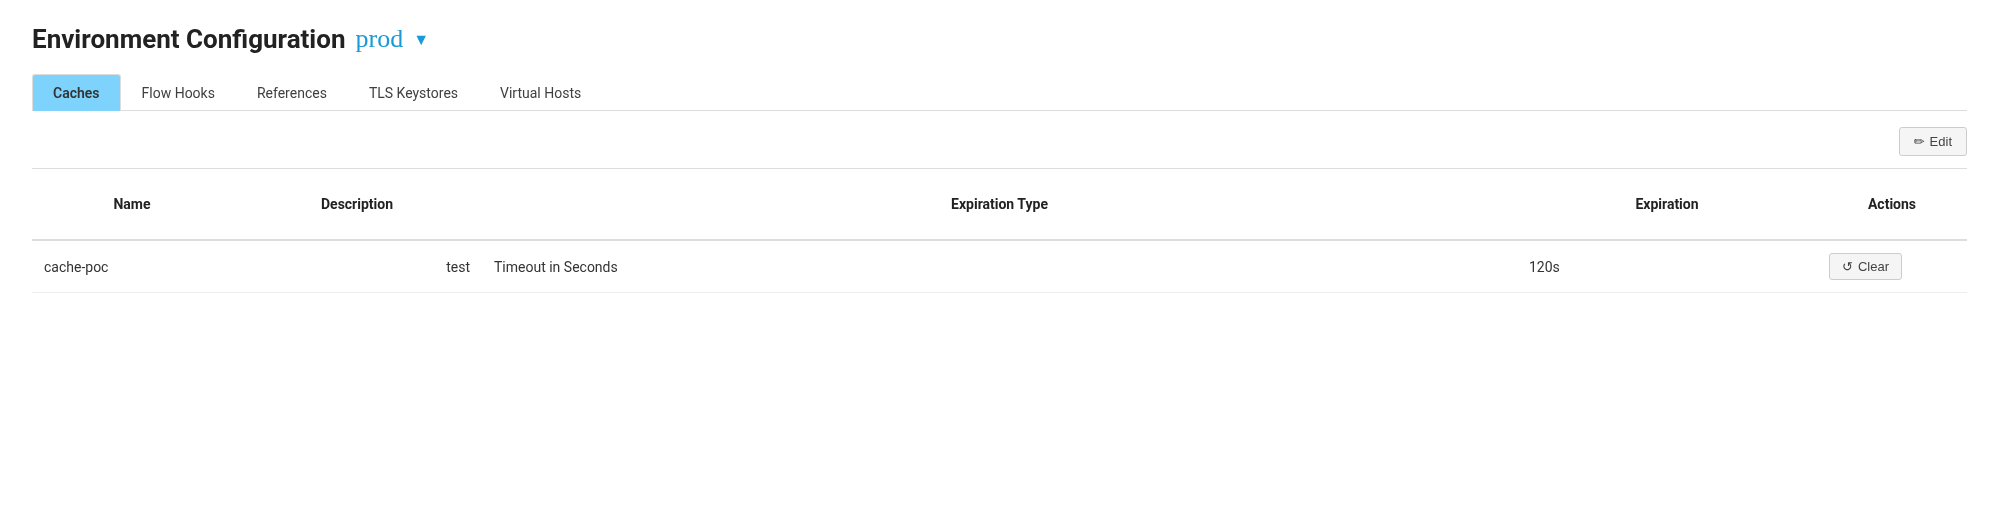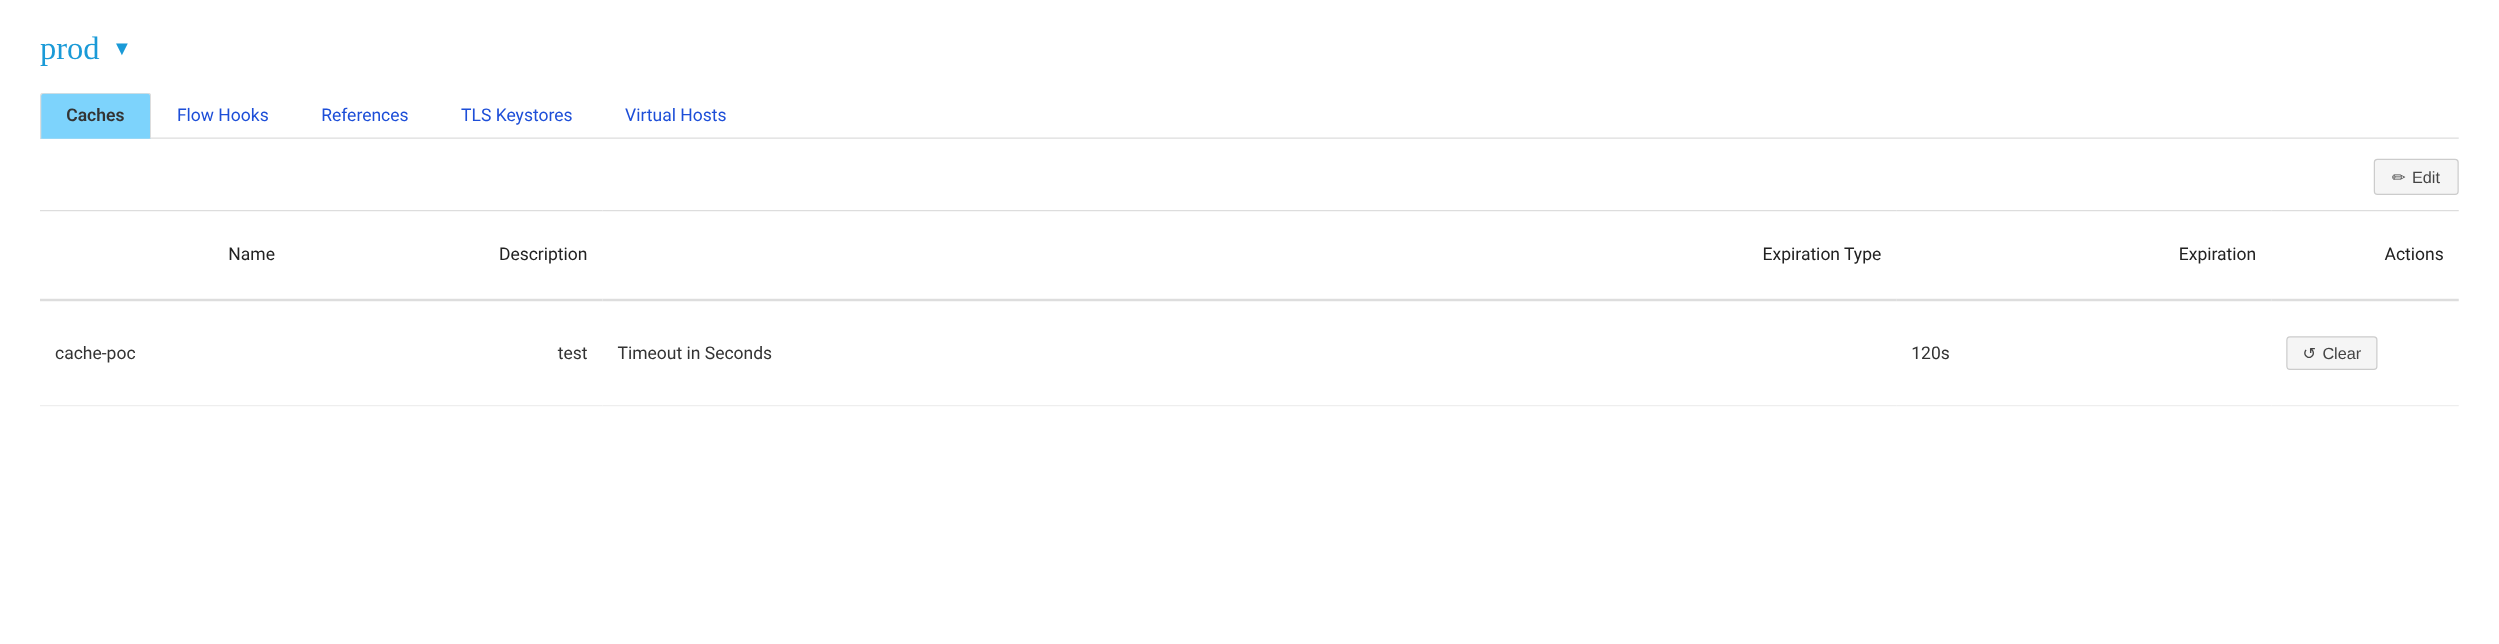--- a/index.html
+++ b/index.html
@@ -38,21 +38,21 @@
     }
     .tabs {
       display: flex;
       border-bottom: 1px solid #ddd;
       margin-bottom: 0;
     }
     .tab {
       padding: 10px 20px;
       cursor: pointer;
       font-size: 14px;
-      color: #1d4ed8;
+      color: #404040;
       border: 1px solid transparent;
       border-bottom: none;
       margin-bottom: -1px;
       background: transparent;
       white-space: nowrap;
     }
     .tab.active {
       color: #333;
       font-weight: 600;
       border-color: #ddd;
@@ -82,31 +82,31 @@
     }
     .table {
       width: 100%;
       border-collapse: collapse;
     }
     .table thead tr {
       border-top: 1px solid #ddd;
       border-bottom: 2px solid #ddd;
     }
     .table th {
-      text-align: right;
+      text-align: center;
       padding: 27px 12px;
-      font-weight: 400;
+      font-weight: 700;
       font-size: 14px;
       color: #222;
     }
     .table tbody tr {
       border-bottom: 1px solid #eee;
     }
     .table td {
-      padding: 28px 12px;
+      padding: 12px 12px;
       font-size: 14px;
       color: #333;
     }
     .clear-button {
       display: flex;
       align-items: center;
       gap: 5px;
       padding: 5px 12px;
       border: 1px solid #ccc;
       border-radius: 3px;
@@ -118,20 +118,21 @@
     .col-name { width: 200px; }
     .col-description { width: 250px; text-align: right; }
     .col-expiration { width: 300px; }
     .col-actions { width: 150px; }
   </style>
 </head>
 <body>
 
 <div class="page">
   <div class="page-header">
+    <span class="page-title">Environment Configuration</span>
     <span class="env-name">prod</span>
     <span class="env-dropdown-icon">▼</span>
   </div>
 
   <div class="tabs">
 
   <div class="tab active">Caches</div>
       <div class="tab">Flow Hooks</div>
       <div class="tab">References</div>
       <div class="tab">TLS Keystores</div>

